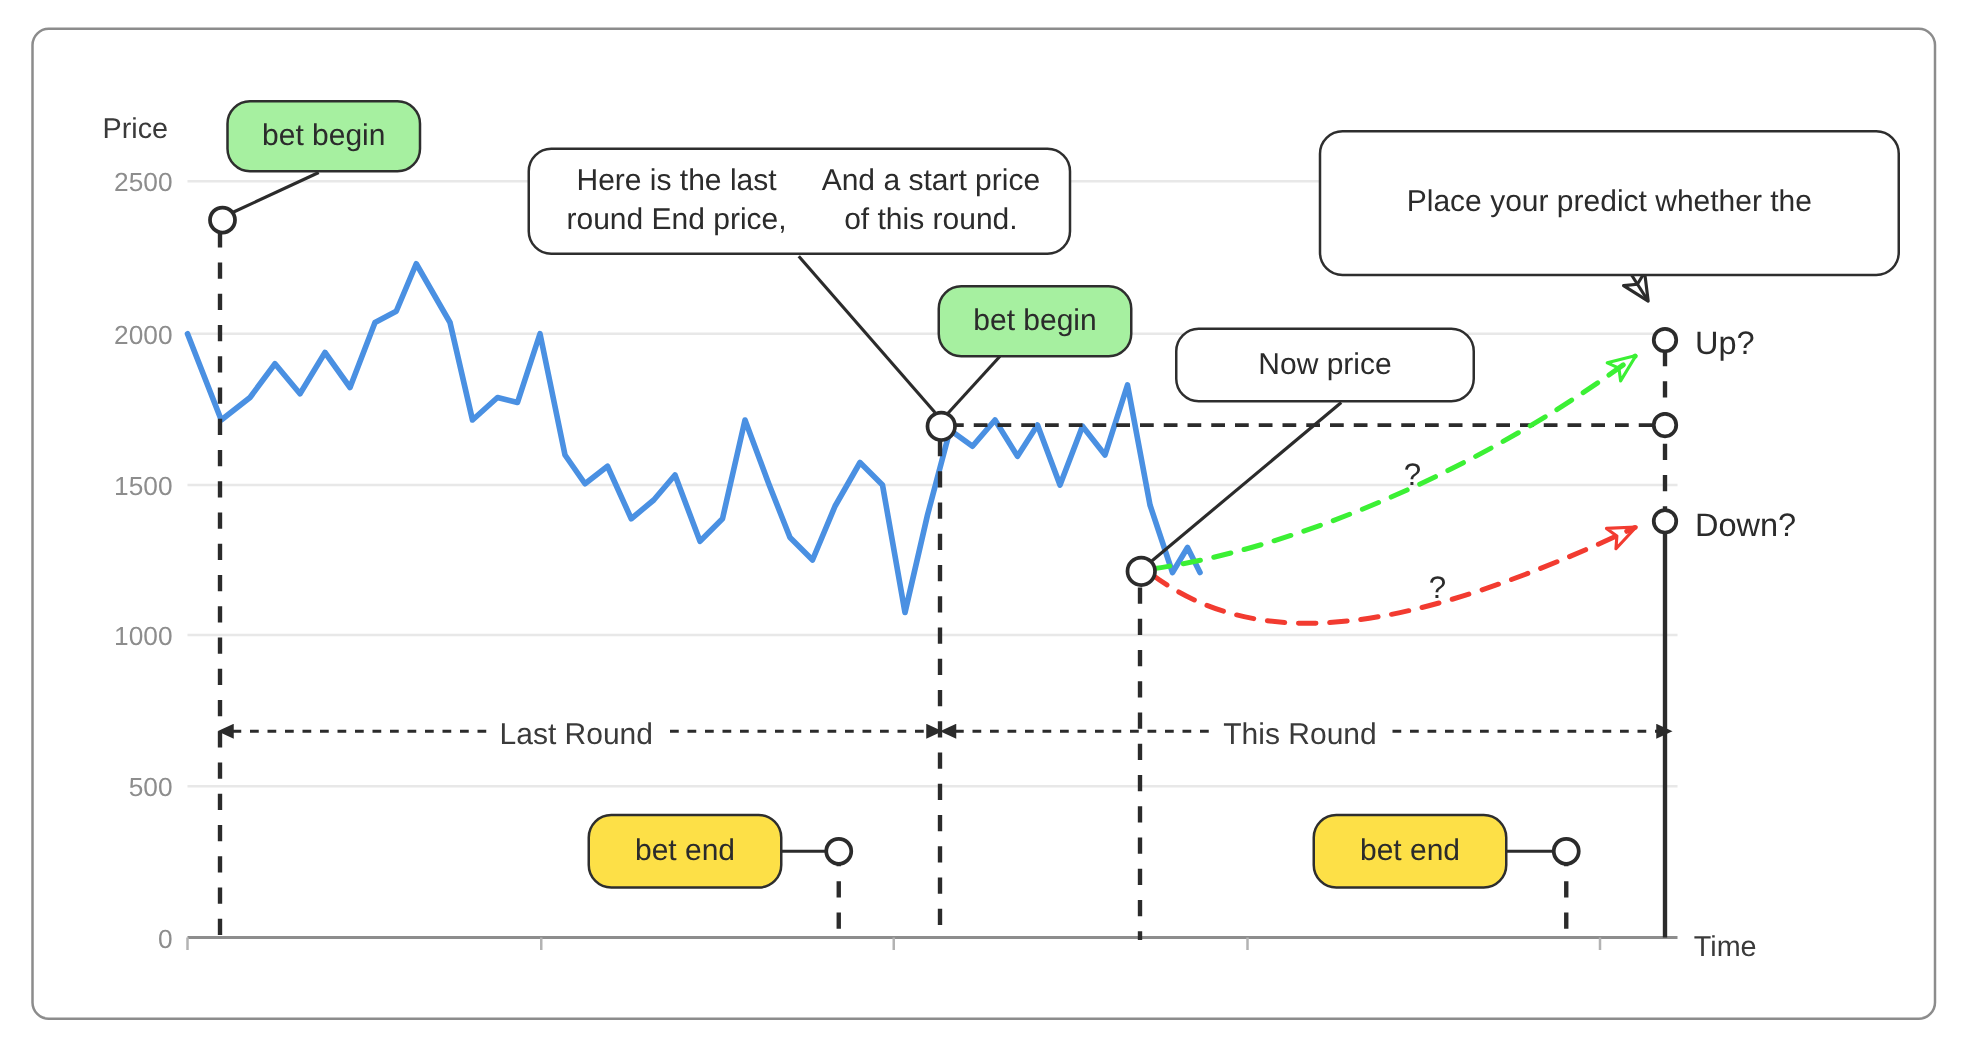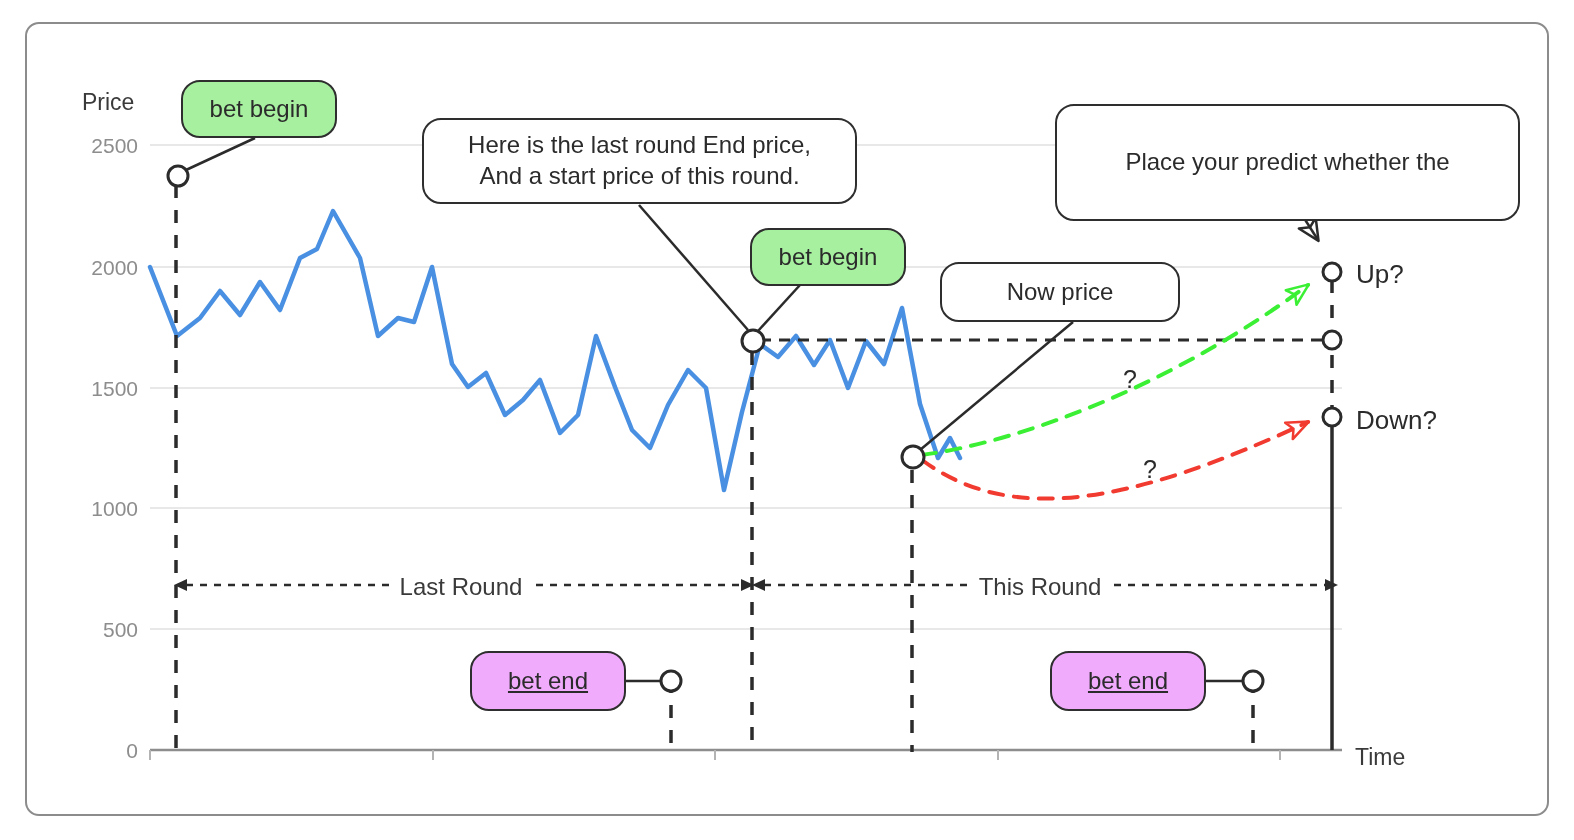--- a/index.html
+++ b/index.html
@@ -53,21 +53,21 @@
     align-items: center;
     justify-content: center;
     text-align: center;
     font-family: "Liberation Sans", sans-serif;
     font-size: 24px;
     color: #2b2b2b;
     line-height: 1.28;
     padding: 6px 12px;
   }
   .callout-box.green { background: #a6f0a0; }
-  .callout-box.red   { background: #f0abfc; text-decoration: underline; }
+  .callout-box.red   { background: #fde047; }
   .curve-label {
     font-family: "Liberation Sans", sans-serif;
     font-size: 25px;
     fill: #2b2b2b;
   }
   .side-label {
     font-family: "Liberation Sans", sans-serif;
     font-size: 26px;
     fill: #2b2b2b;
   }
@@ -185,21 +185,21 @@
     </g>
 
     <text class="side-label" x="1356" y="283">Up?</text>
     <text class="side-label" x="1356" y="429">Down?</text>
   </svg>
 
   <div class="callout-box green" style="left:181px; top:80px; width:156px; height:58px;">
     <span>bet begin</span>
   </div>
 
-  <div class="callout-box" style="left:422px; top:118px; width:435px; height:86px; flex-direction:column;">
+  <div class="callout-box" style="left:422px; top:118px; width:435px; height:86px; ">
     <span>Here is the last round End price,</span>
     <span>And a start price of this round.</span>
   </div>
 
   <div class="callout-box green" style="left:750px; top:228px; width:156px; height:58px;">
     <span>bet begin</span>
   </div>
 
   <div class="callout-box" style="left:940px; top:262px; width:240px; height:60px;">
     <span>Now price</span>

